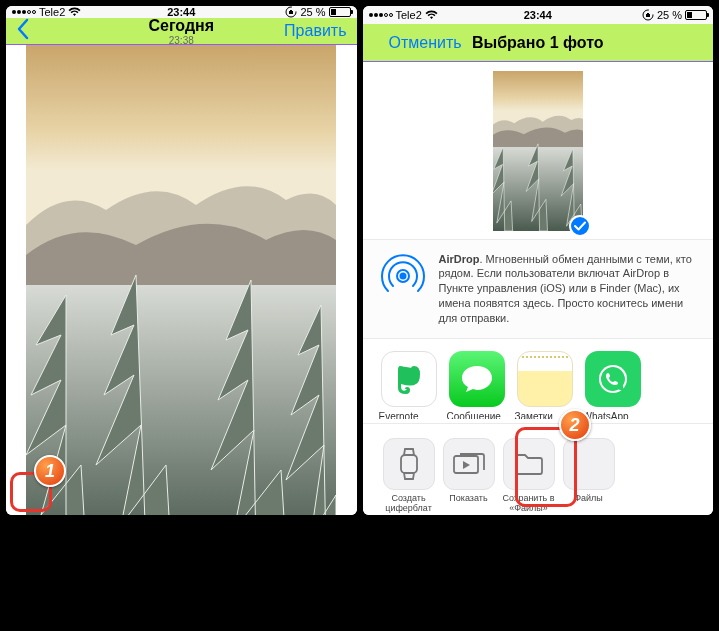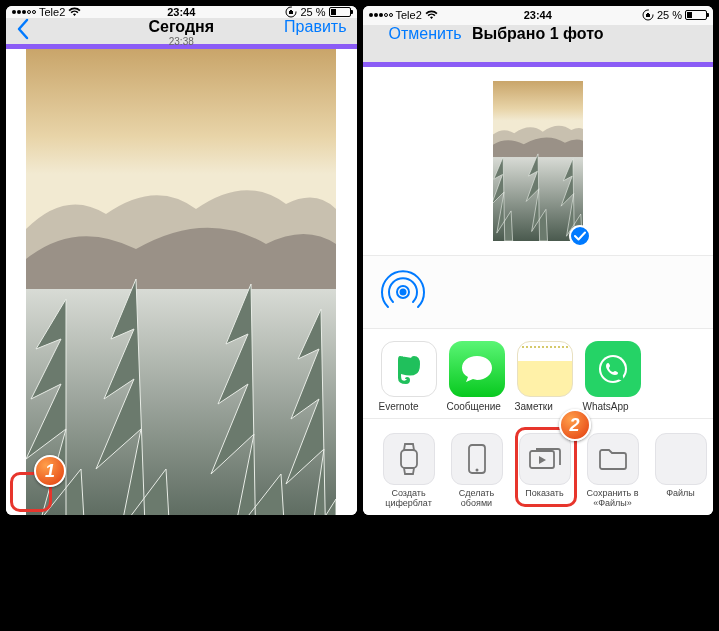--- a/index.html
+++ b/index.html
@@ -5,21 +5,21 @@
   * { box-sizing: border-box; margin: 0; padding: 0; }
   body { background: #000; font-family: -apple-system, "Helvetica Neue", Arial, sans-serif; display: flex; gap: 6px; padding: 6px; }
   .phone { width: 353px; height: 509px; background: #fff; border-radius: 6px; overflow: hidden; position: relative; display: flex; flex-direction: column; }
   .statusbar { height: 20px; display: flex; align-items: center; justify-content: space-between; padding: 0 6px; font-size: 11px; font-weight: 500; color: #000; background: #f8f8f8; }
   .sb-left, .sb-right { display: flex; align-items: center; gap: 3px; }
   .sb-dots { display: flex; gap: 1px; align-items: center; }
   .sb-dot { width: 4px; height: 4px; border-radius: 50%; background: #000; }
   .sb-dot.empty { background: none; border: 0.7px solid #000; }
   .sb-time { position: absolute; left: 50%; transform: translateX(-50%); font-weight: 600; }
   svg.icon { display: block; }
-  .navbar { height: 44px; background: #e5e5e5; border-bottom: 5px solid #8b5cf6; display: flex; align-items: flex-start; justify-content: space-between; padding: 0 10px; position: relative; }
+  .navbar { height: 44px; background: #bef264; border-bottom: 1px solid #8b5cf6; display: flex; align-items: center; justify-content: space-between; padding: 0 10px; position: relative; }
   .nav-back { color: #007aff; }
   .nav-title { position: absolute; left: 50%; transform: translateX(-50%); text-align: center; font-size: 16px; font-weight: 600; }
   .nav-title small { display: block; font-size: 10px; font-weight: 400; color: #666; }
   .nav-right { color: #007aff; font-size: 16px; margin-left: 16px; }
   .photo-body { flex: 1; display: flex; align-items: center; justify-content: center; background: #fff; position: relative; }
   .toolbar { height: 44px; background: #fafafa; border-top: 1px solid #ddd; display: flex; align-items: center; justify-content: space-between; padding: 0 16px; }
   .tb-icon { color: #007aff; width: 24px; height: 26px; }
 
   
   .share-thumb-zone { height: 200px; background: #fff; display: flex; align-items: center; justify-content: center; }
@@ -31,21 +31,21 @@
   .apps-row { display: flex; gap: 8px; padding: 12px 10px 6px 16px; background: #fff; overflow: hidden; }
   .app { width: 60px; text-align: left; flex-shrink: 0; }
   .app-icon { width: 56px; height: 56px; border-radius: 13px; margin: 0 auto 4px; display: flex; align-items: center; justify-content: center; }
   .app-label { font-size: 10px; color: #333; white-space: nowrap; }
   .evernote { background: #fff; border: 1px solid #e0e0e0; }
   .messages { background: linear-gradient(#5af575,#08c91f); }
   .notes { background: linear-gradient(#fff 35%, #fff1a8 35%); border: 1px solid #e8e0c0; position:relative; }
   .notes::before { content:""; position:absolute; top:4px; left:4px; right:4px; height:6px; border-top:2px dotted #d5c96b; }
   .whatsapp { background: #25d366; }
   .viber { background: #7360f2; }
-  .actions-row { display: flex; gap: 8px; padding: 14px 10px 10px 16px; background: #fff; border-top: 1px solid #eaeaea; margin-top: 4px; overflow: hidden; }
+  .actions-row { display: flex; gap: 0; padding: 14px 10px 10px 16px; background: #fff; border-top: 1px solid #eaeaea; margin-top: 4px; overflow: hidden; }
   .action { width: 60px; text-align: center; flex-shrink: 0; }
   .action-icon { width: 52px; height: 52px; border-radius: 11px; background: #f1f1f3; border: 1px solid #e2e2e6; margin: 0 auto 4px; display: flex; align-items: center; justify-content: center; color: #666; }
   .action-label { font-size: 9px; color: #444; line-height: 1.1; white-space: normal; }
 
   .hl { position: absolute; border: 3px solid #e7352c; border-radius: 10px; pointer-events: none; }
   .badge { position: absolute; width: 32px; height: 32px; border-radius: 50%; background: radial-gradient(circle at 35% 30%, #ff9f4a, #e23b0e); border: 2px solid #fff; display: flex; align-items: center; justify-content: center; color: #fff; font-weight: 700; font-size: 18px; font-style: italic; pointer-events: none; box-shadow: 0 1px 3px rgba(0,0,0,.4);}
   .battery { width: 22px; height: 10px; border: 1px solid #000; border-radius: 2px; position: relative; }
   .battery::after { content: ""; position: absolute; right: -3px; top: 2px; width: 2px; height: 4px; background: #000; border-radius: 0 1px 1px 0;}
   .battery .fill { position: absolute; left: 1px; top: 1px; bottom: 1px; width: 25%; background: #000; }
 </style>
@@ -201,20 +201,23 @@
 
   <div class="airdrop-row">
     <svg class="airdrop-icon" width="48" height="48" viewBox="0 0 48 48">
       <g fill="none" stroke="#007aff" stroke-width="2" stroke-linecap="round">
         <circle cx="24" cy="24" r="6"></circle>
         <path d="M14 34 a14 14 0 1 1 20 0"></path>
         <path d="M9 39 a21 21 0 1 1 30 0"></path>
       </g>
       <circle cx="24" cy="24" r="3.5" fill="#007aff"></circle>
     </svg>
+    <div class="airdrop-text">
+      <b>AirDrop</b><span>. Мгновенный обмен данными с теми, кто рядом. Если пользователи включат AirDrop в Пункте управления (iOS) или в Finder (Mac), их имена появятся здесь. Просто коснитесь имени для отправки.</span>
+    </div>
   </div>
 
   <div class="apps-row">
     <div class="app">
       <div class="app-icon evernote">
           <svg width="34" height="38" viewBox="0 0 34 38">
             <path d="M8 6 Q6 6 6 10 V28 Q6 34 14 34 Q18 34 18 30 Q18 27 15 27 Q13 27 13 29 H15 Q13 32 10 30 Q9 29 9 24 Q20 27 24 24 Q28 22 28 14 Q28 6 22 6 Q19 6 19 9 Q19 11 22 11 Q22 8 20 8 M11 6 L6 11 H10 Q11 11 11 10 Z" fill="#20c05c"></path>
           </svg>
         </div>
       <div class="app-label">Evernote</div>
@@ -248,29 +251,20 @@
       <div class="action-icon">
           <svg width="26" height="34" viewBox="0 0 26 34">
             <rect x="5" y="8" width="16" height="18" rx="4" fill="none" stroke="#777" stroke-width="1.8"></rect>
             <path d="M8 8 L9 2 H17 L18 8 M8 26 L9 32 H17 L18 26" fill="none" stroke="#777" stroke-width="1.8"></path>
           </svg>
         </div>
       <div class="action-label">Создать циферблат</div>
     </div>
     <div class="action">
       <div class="action-icon">
-          <svg width="20" height="32" viewBox="0 0 20 32">
-            <rect x="2" y="2" width="16" height="28" rx="3" fill="none" stroke="#777" stroke-width="1.8"></rect>
-            <circle cx="10" cy="27" r="1.5" fill="#777"></circle>
-          </svg>
-        </div>
-      <div class="action-label">Сделать обоями</div>
-    </div>
-    <div class="action">
-      <div class="action-icon">
           <svg width="34" height="28" viewBox="0 0 34 28">
             <rect x="2" y="6" width="24" height="17" rx="2" fill="none" stroke="#777" stroke-width="1.8"></rect>
             <path d="M8 4 H30 a2 2 0 0 1 2 2 V20" fill="none" stroke="#777" stroke-width="1.8"></path>
             <path d="M11 11 v8 l7-4 Z" fill="#777"></path>
           </svg>
         </div>
       <div class="action-label">Показать</div>
     </div>
     <div class="action">
       <div class="action-icon">

